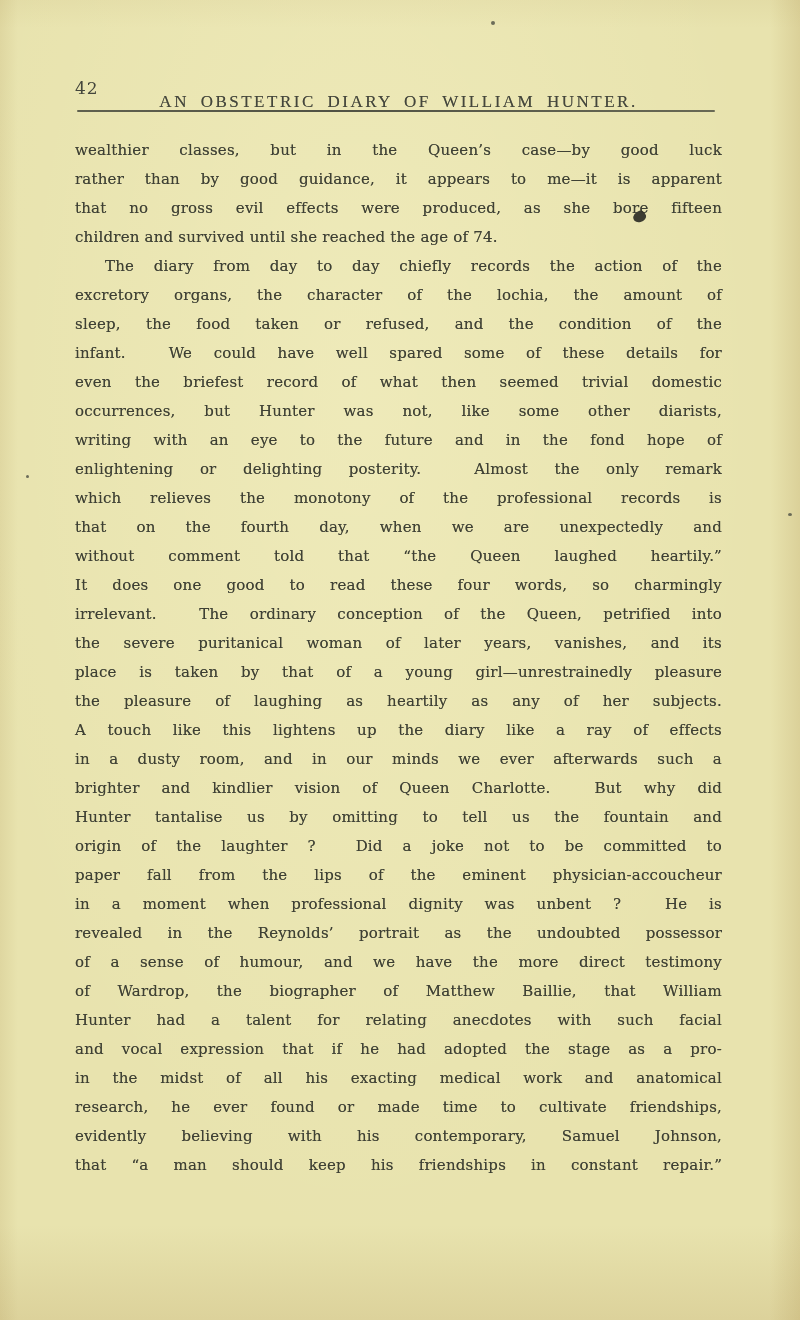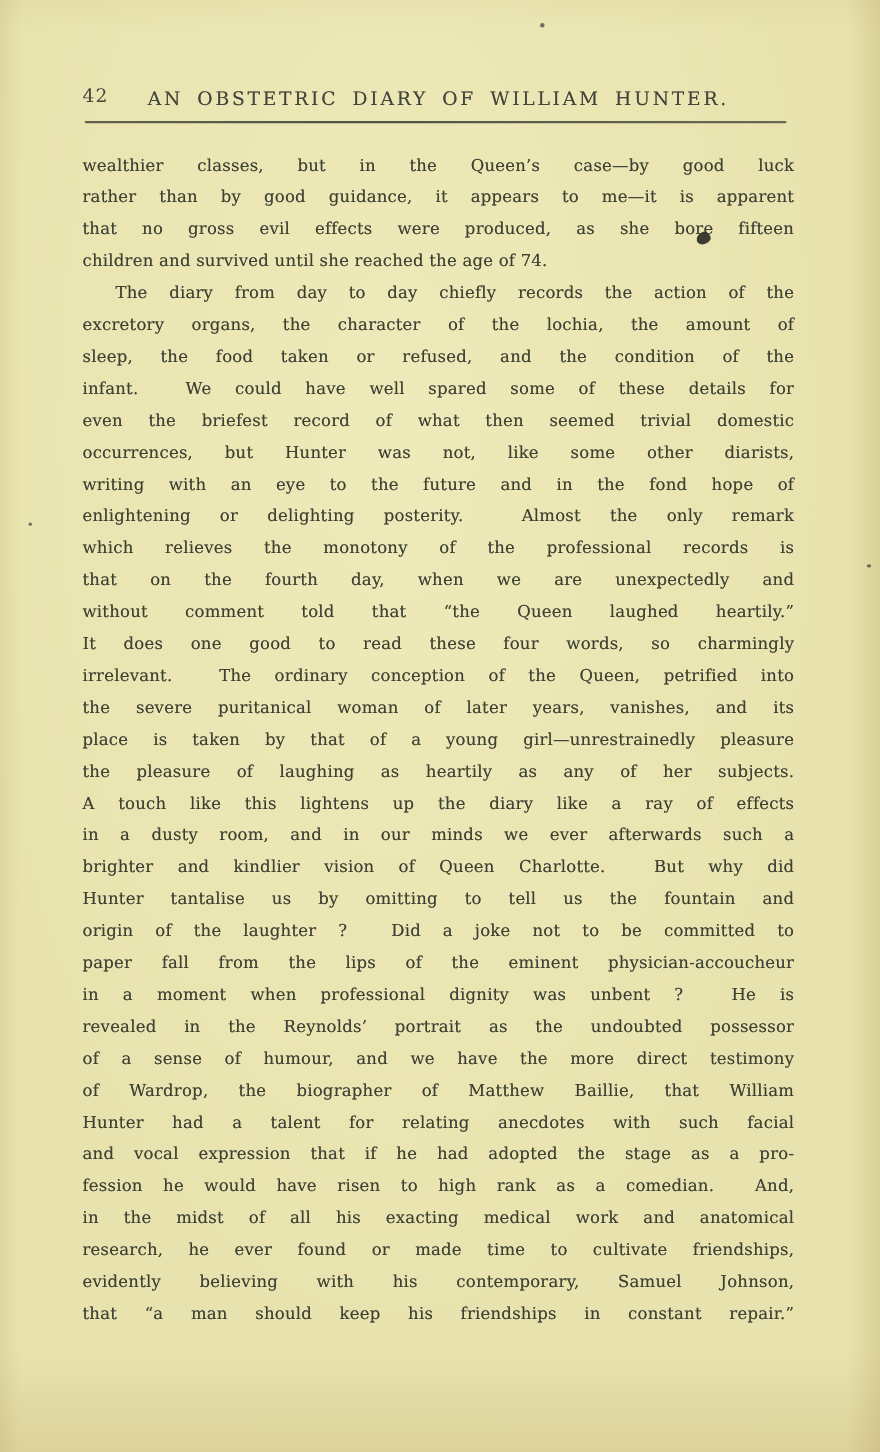--- a/index.html
+++ b/index.html
@@ -34,26 +34,27 @@
   }
   .pagenum {
     position: absolute;
     left: 0;
     top: 0;
     letter-spacing: 1px;
   }
   .running-title {
     position: absolute;
     left: 0;
-    top: 2px;
+    top: 14px;
     width: 100%;
     text-align: center;
     letter-spacing: 2.5px;
     word-spacing: 5px;
     text-shadow: 0 0 0.6px rgba(62,64,52,0.55);
+    font-family: Liberation Serif, serif;
   }
   .rule {
     position: absolute;
     left: 77px;
     top: 110px;
     width: 638px;
     height: 2px;
     background: linear-gradient(to right, rgba(72,74,62,0.85), rgba(72,74,62,0.95) 40%, rgba(72,74,62,0.8));
     border-radius: 1px;
   }
@@ -129,21 +130,20 @@
       <div class="line j">brighter and kindlier vision of Queen Charlotte.  But why did</div>
       <div class="line j">Hunter tantalise us by omitting to tell us the fountain and</div>
       <div class="line j">origin of the laughter ?  Did a joke not to be committed to</div>
       <div class="line j">paper fall from the lips of the eminent physician-accoucheur</div>
       <div class="line j">in a moment when professional dignity was unbent ?  He is</div>
       <div class="line j">revealed in the Reynolds’ portrait as the undoubted possessor</div>
       <div class="line j">of a sense of humour, and we have the more direct testimony</div>
       <div class="line j">of Wardrop, the biographer of Matthew Baillie, that William</div>
       <div class="line j">Hunter had a talent for relating anecdotes with such facial</div>
       <div class="line j">and vocal expression that if he had adopted the stage as a pro-</div>
-      <div class="line j">fession he would have risen to high rank as a comedian.  And,</div>
       <div class="line j">in the midst of all his exacting medical work and anatomical</div>
       <div class="line j">research, he ever found or made time to cultivate friendships,</div>
       <div class="line j">evidently believing with his contemporary, Samuel Johnson,</div>
       <div class="line j">that “a man should keep his friendships in constant repair.”</div>
     </div>
 <div class="artifact speck" style="left: 491px; top: 21px; width: 4px; height: 4px;"></div>
     <div class="artifact ink-blot" style="left: 633px; top: 211px; width: 13px; height: 11px;"></div>
     <div class="artifact speck" style="left: 26px; top: 475px; width: 3px; height: 3px;"></div>
     <div class="artifact speck" style="left: 788px; top: 513px; width: 4px; height: 3px;"></div>
   </div>

